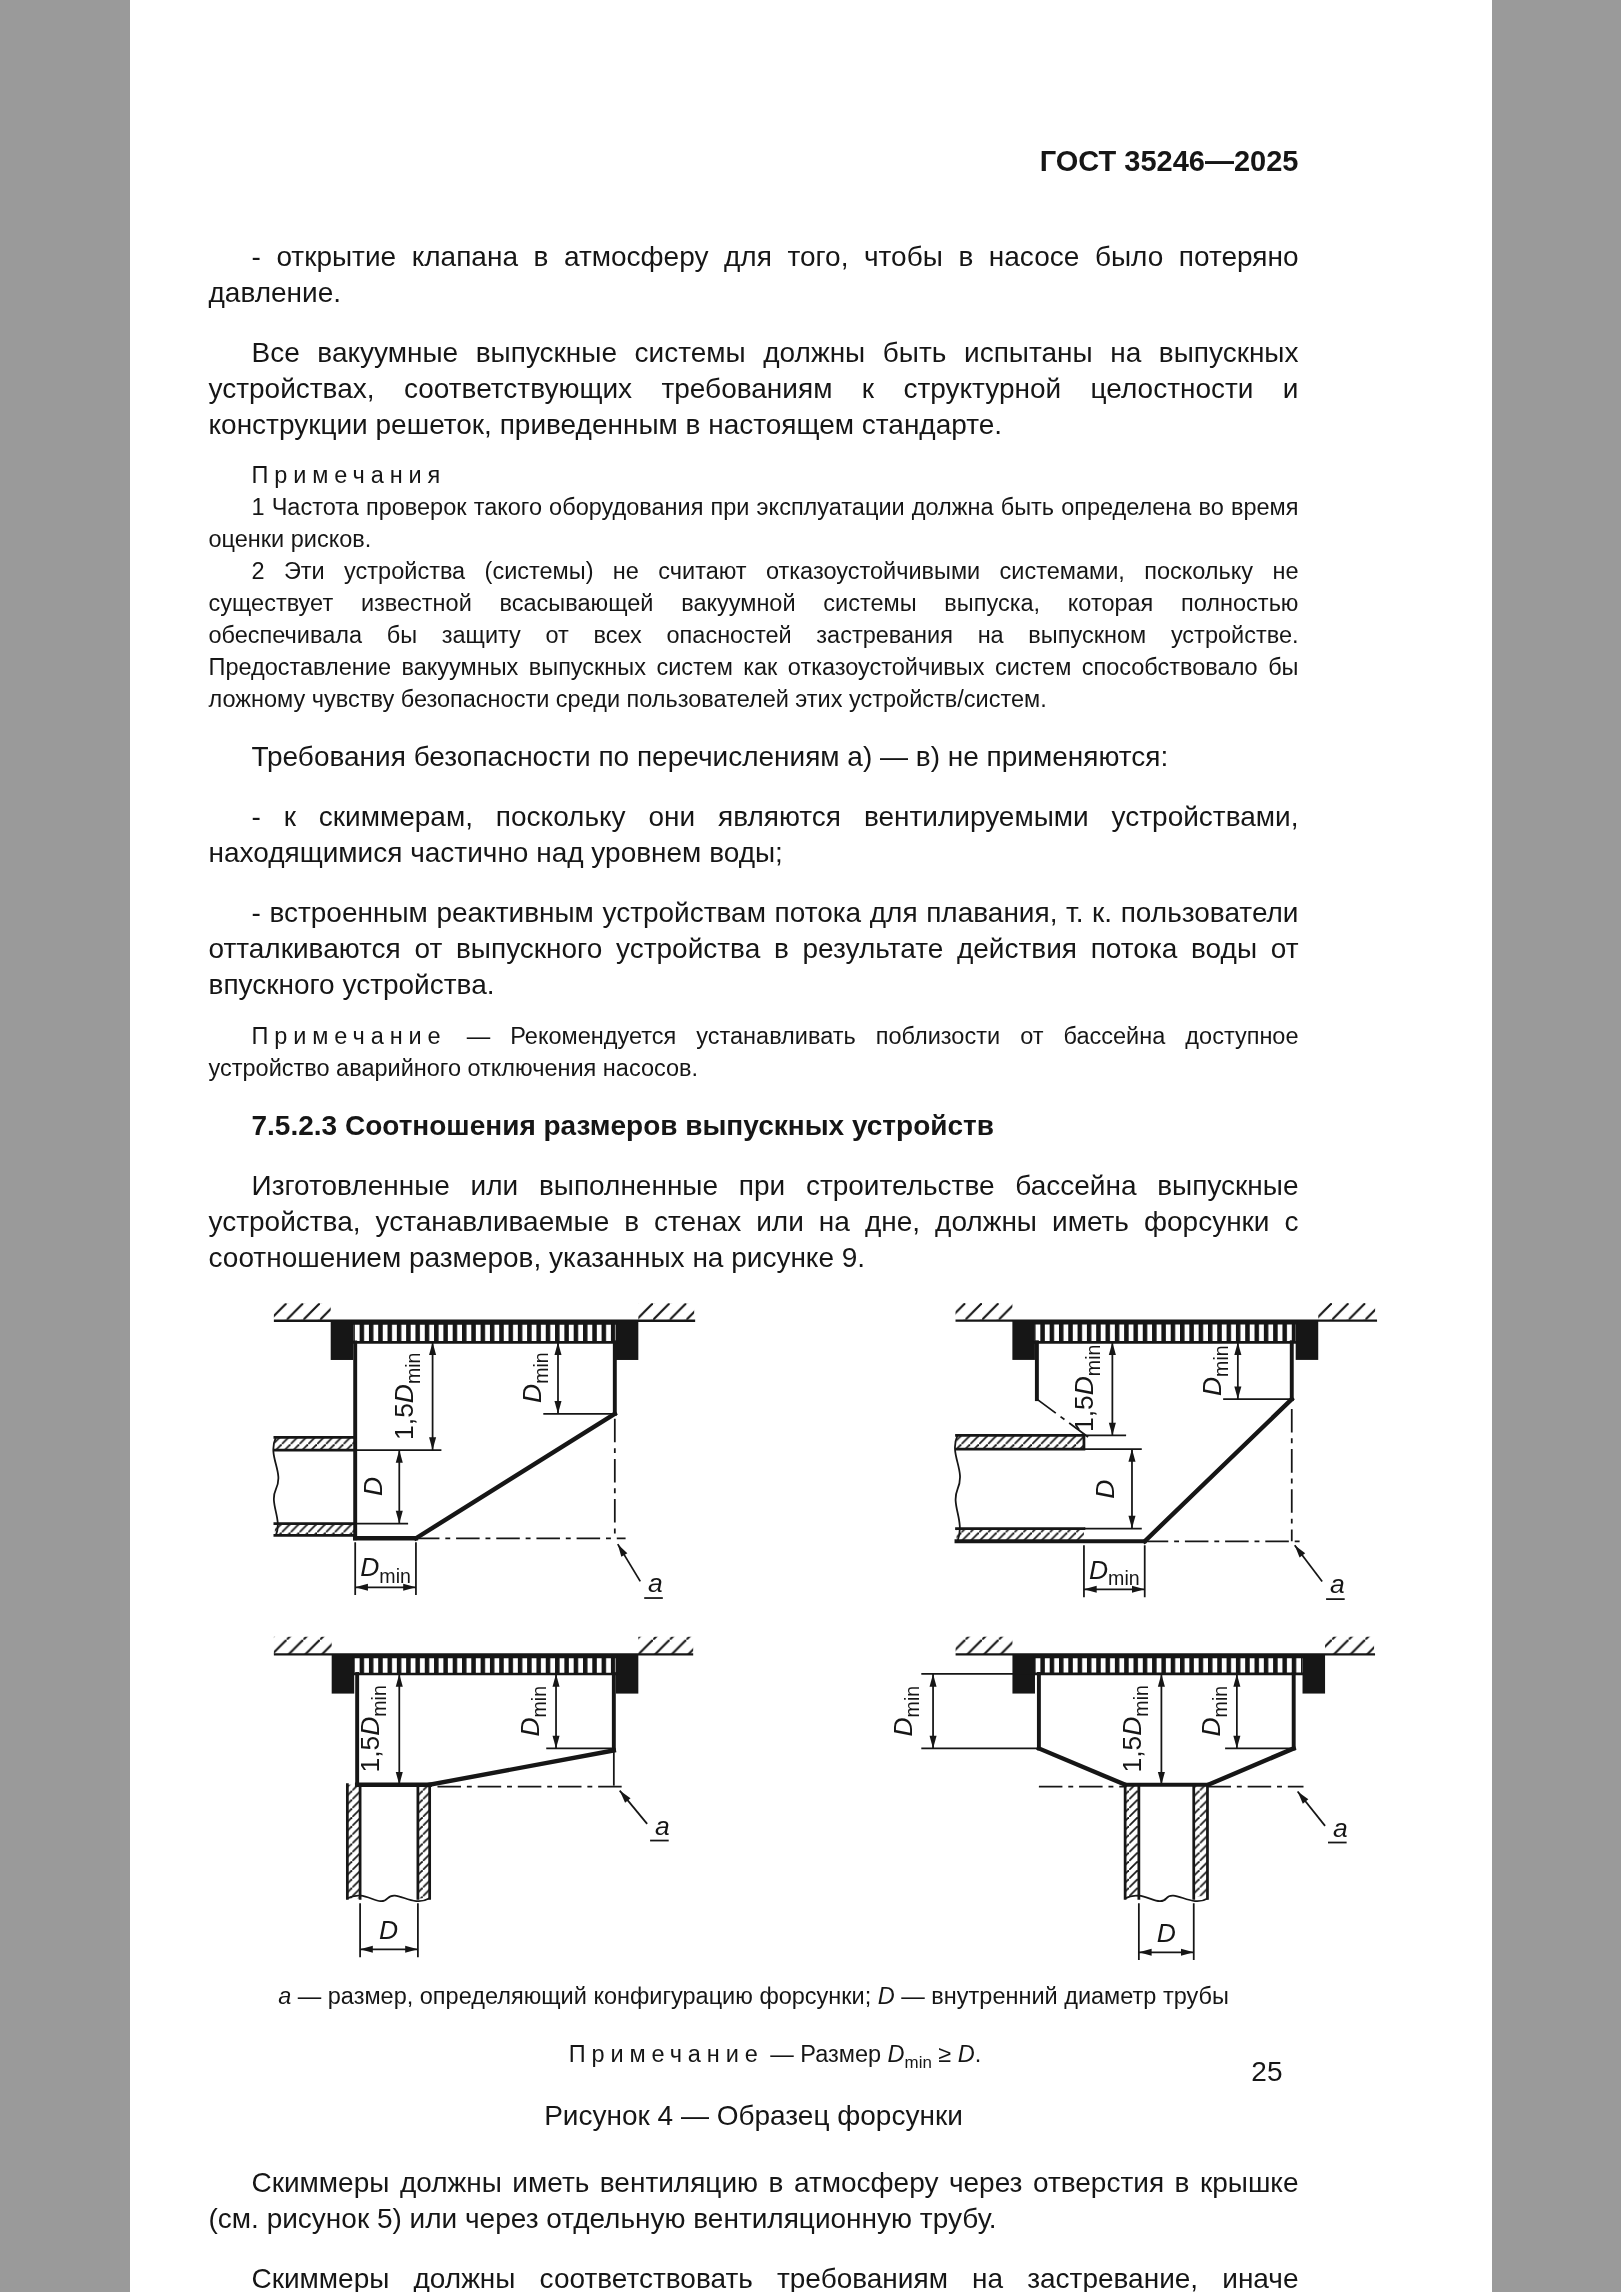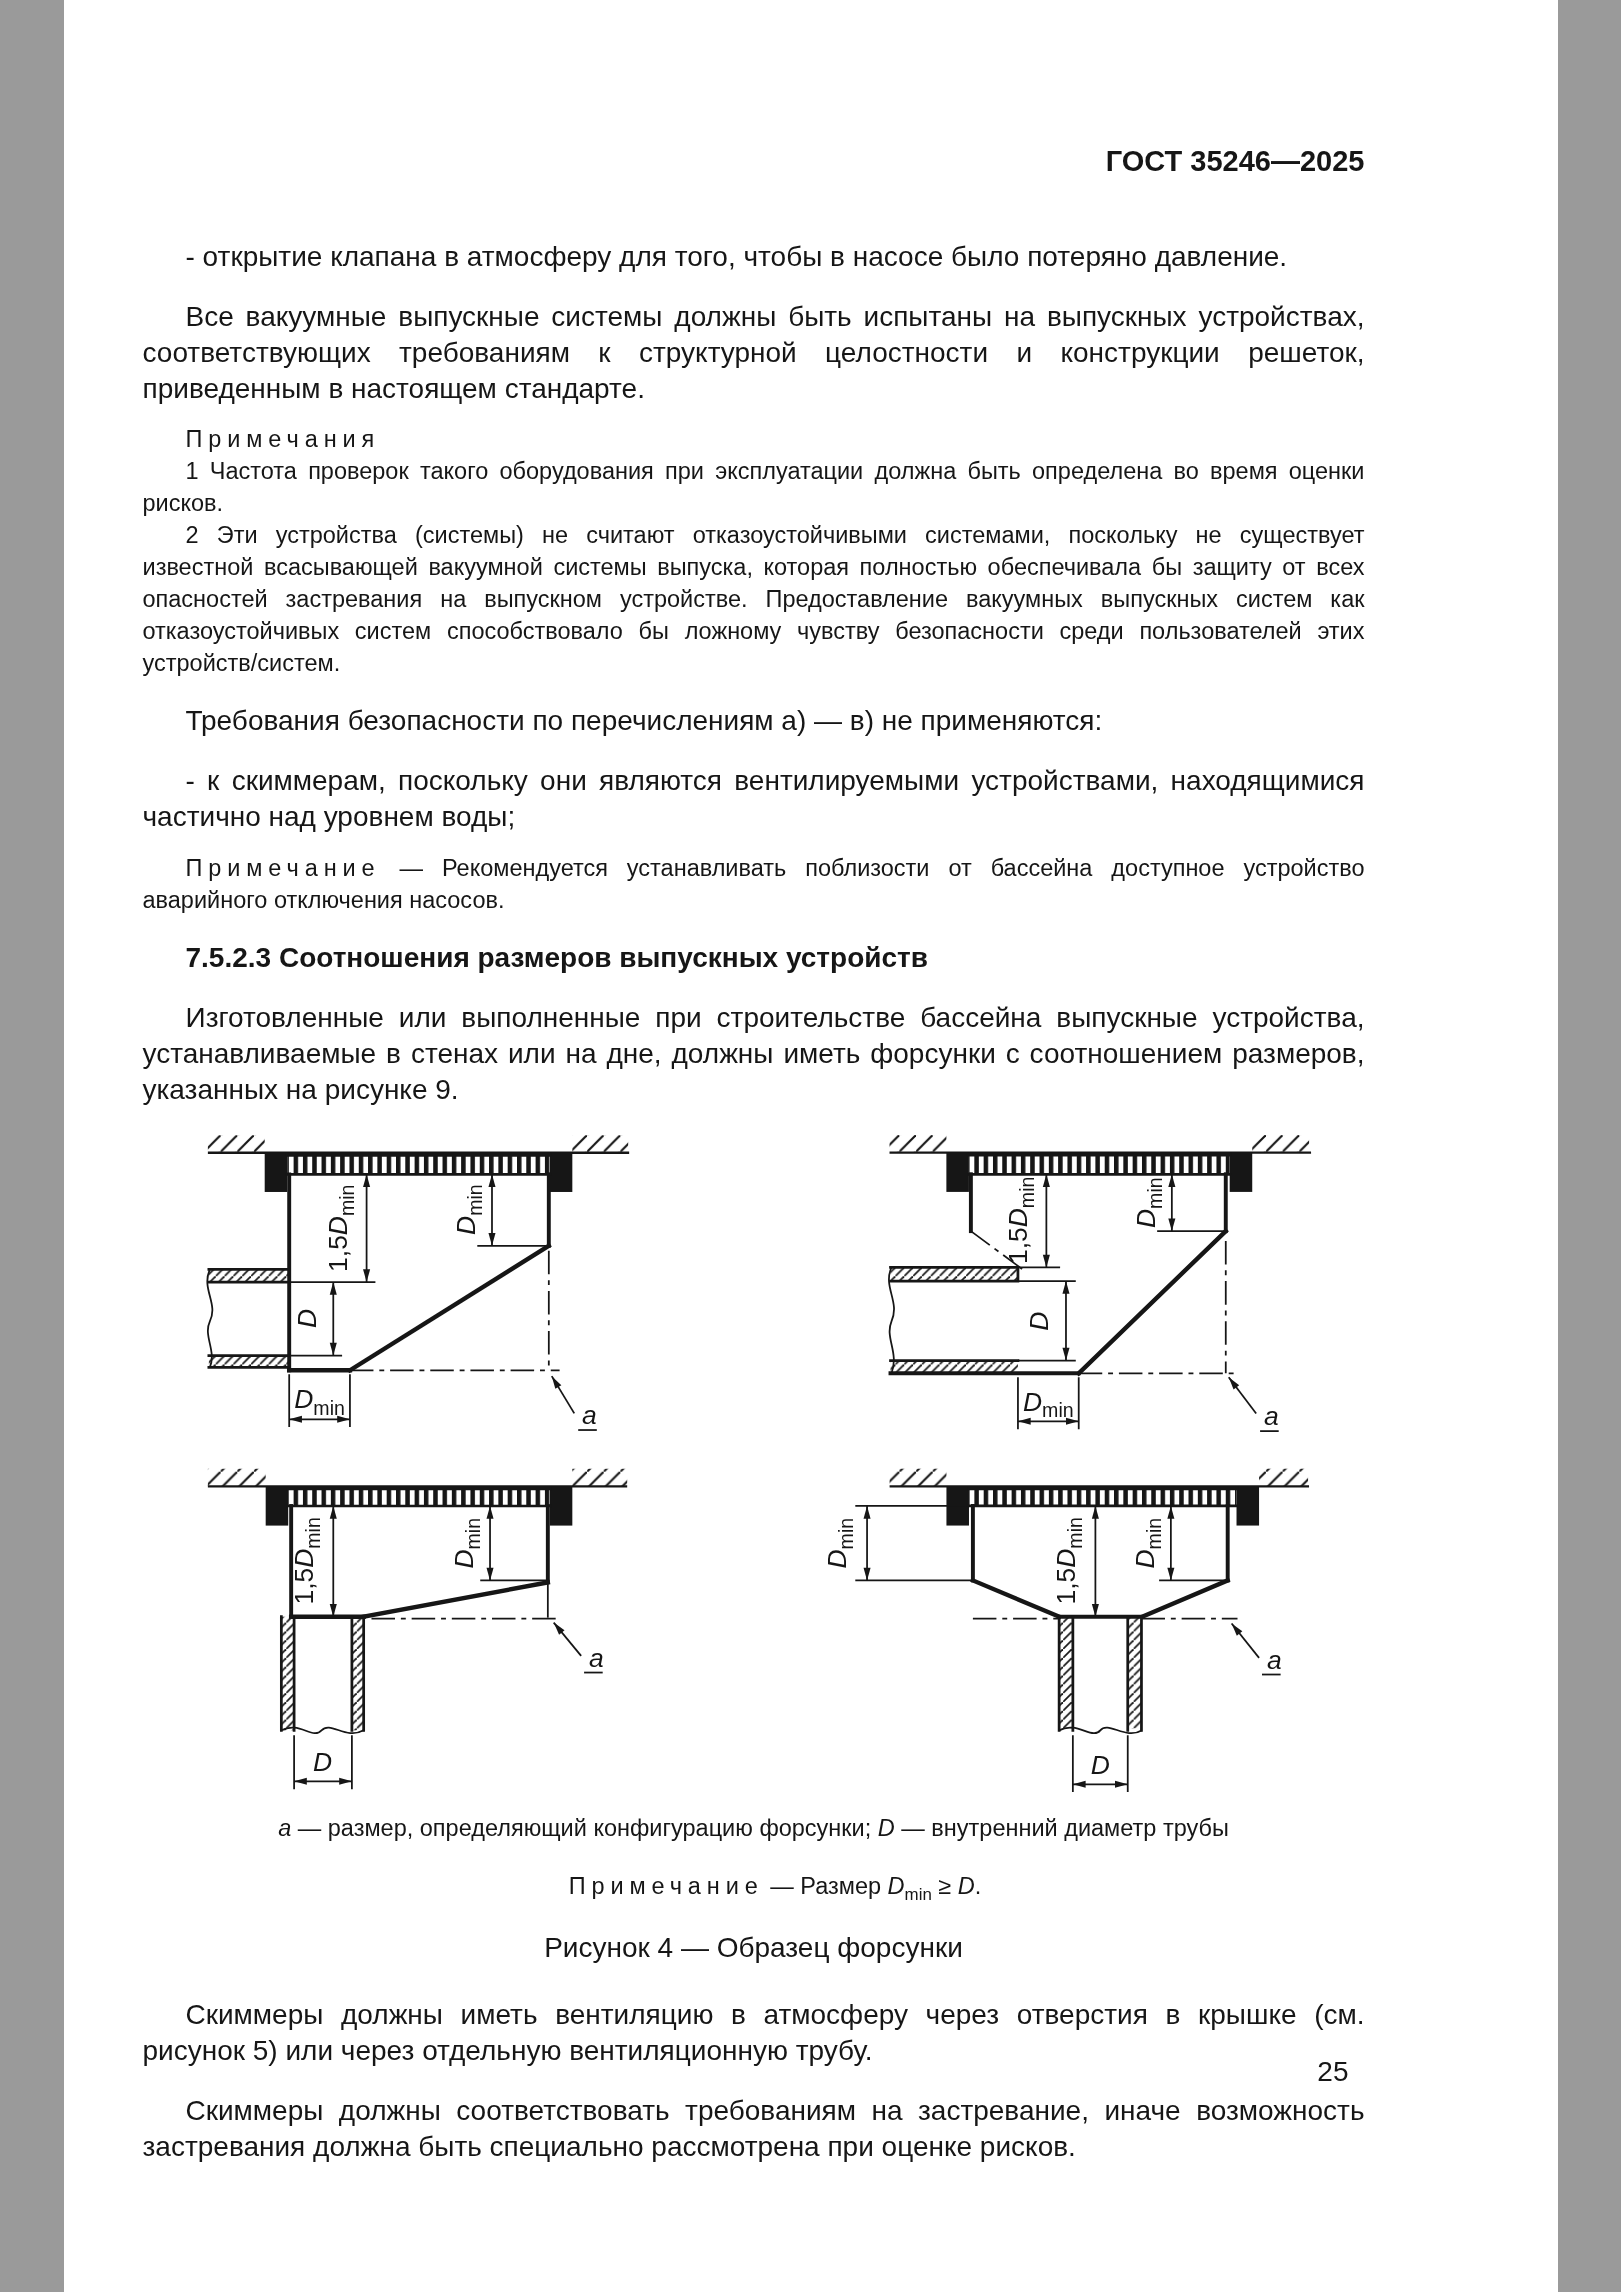--- a/index.html
+++ b/index.html
@@ -1,17 +1,17 @@
 <!DOCTYPE html>
 <html><head>
 <meta charset="utf-8">
 <style>
   html,body{margin:0;padding:0;background:#9a9a9a;}
   .page{
-    width:1494px;height:2293px;background:#ffffff;color:#161616;
+    width:1362px;height:2293px;background:#ffffff;color:#161616;
     position:relative;box-sizing:border-box;
     padding:145px 193px 0 79px;overflow:hidden;
     font-family:"Liberation Sans",sans-serif;margin:0 auto;
   }
   p{margin:0;}
   .doc-header{text-align:right;font-weight:bold;font-size:29px;margin-bottom:61px;}
   .body-t{font-size:28px;line-height:36px;text-align:justify;margin-top:24px;}
   .ind{text-indent:43px;}
   .note-t{font-size:23.5px;line-height:32px;text-align:justify;}
   .sp{letter-spacing:5.9px;}
@@ -66,20 +66,21 @@
   <p class="body-t ind">Все вакуумные выпускные системы должны быть испытаны на выпускных устройствах, соответствующих требованиям к структурной целостности и конструкции решеток, приведенным в настоящем стандарте.</p>
 
   <div class="notes-block">
     <p class="note-t ind"><span class="sp">Примечания</span></p>
     <p class="note-t ind">1 Частота проверок такого оборудования при эксплуатации должна быть определена во время оценки рисков.</p>
     <p class="note-t ind">2 Эти устройства (системы) не считают отказоустойчивыми системами, поскольку не существует известной всасывающей вакуумной системы выпуска, которая полностью обеспечивала бы защиту от всех опасностей застревания на выпускном устройстве. Предоставление вакуумных выпускных систем как отказоустойчивых систем способствовало бы ложному чувству безопасности среди пользователей этих устройств/систем.</p>
   </div>
 
   <p class="body-t ind">Требования безопасности по перечислениям а) — в) не применяются:</p>
   <p class="body-t ind">- к скиммерам, поскольку они являются вентилируемыми устройствами, находящимися частично над уровнем воды;</p>
+  <p class="body-t ind">- встроенным реактивным устройствам потока для плавания, т. к. пользователи отталкиваются от выпускного устройства в результате действия потока воды от впускного устройства.</p>
 
   <p class="note-t ind note3">
     <span class="sp">Примечание</span>
     <span>— Рекомендуется устанавливать поблизости от бассейна доступное устройство аварийного отключения насосов.</span>
   </p>
 
   <p class="body-t ind heading">7.5.2.3 Соотношения размеров выпускных устройств</p>
   <p class="body-t ind">Изготовленные или выполненные при строительстве бассейна выпускные устройства, устанавливаемые в стенах или на дне, должны иметь форсунки с соотношением размеров, указанных на рисунке 9.</p>
 
   <div class="figure">

